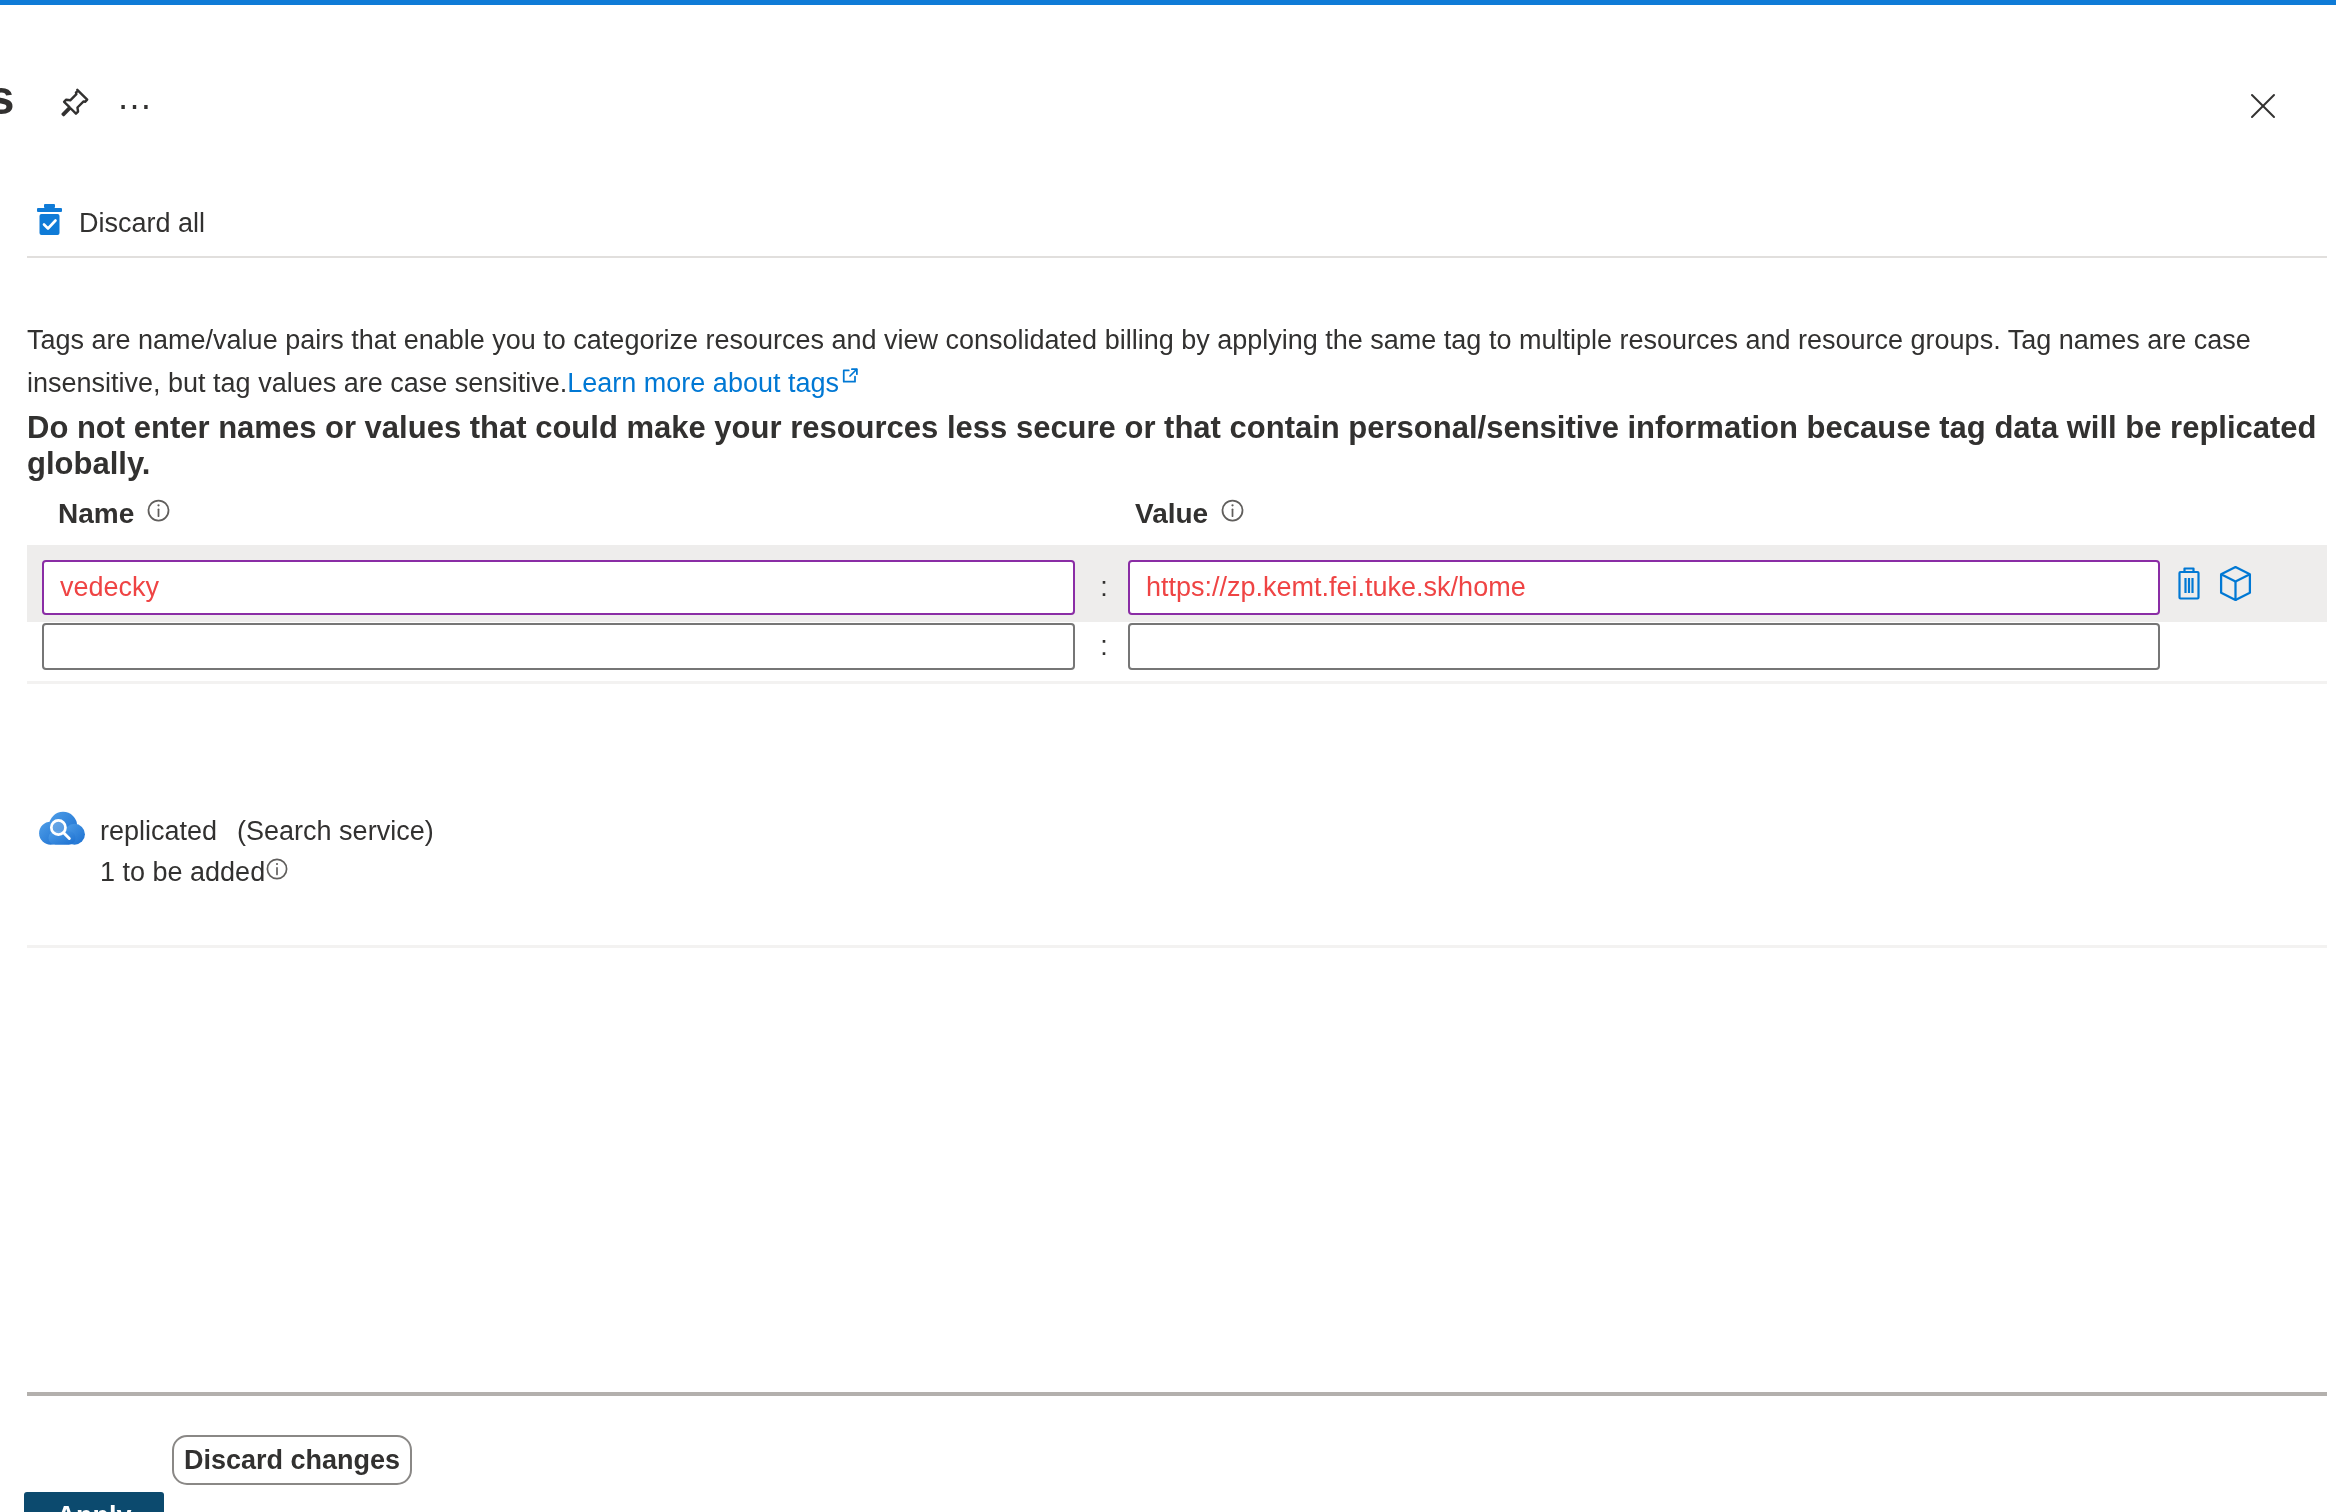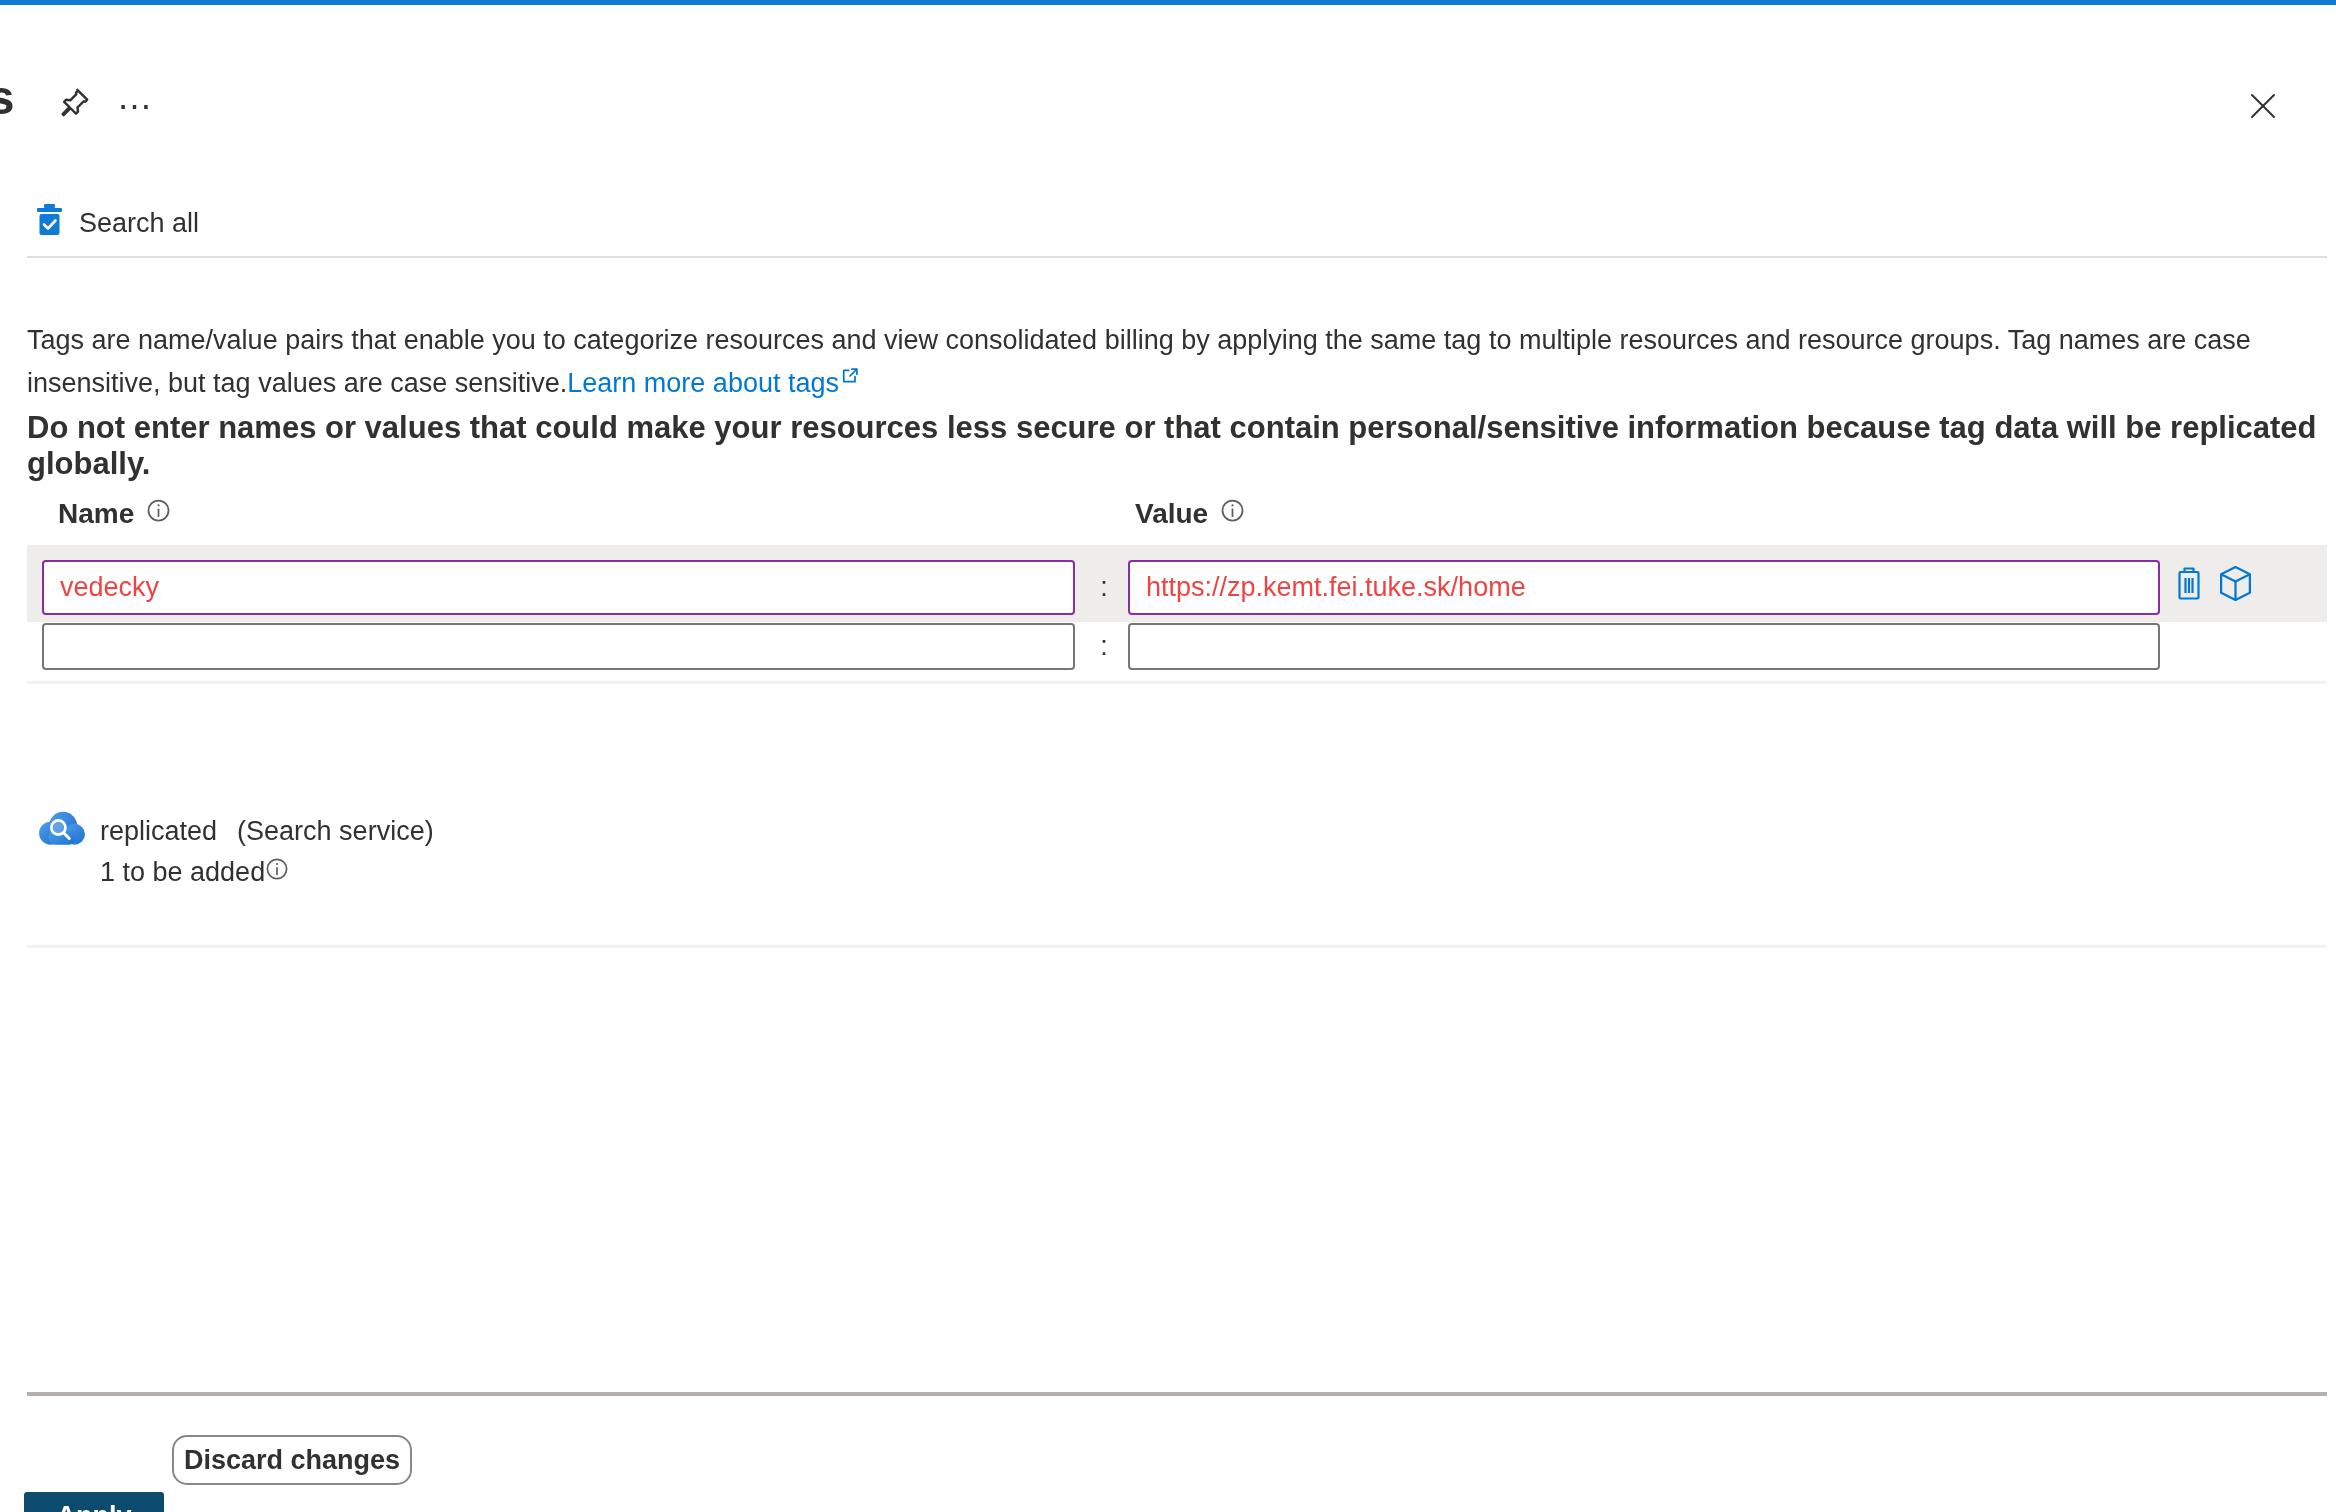--- a/index.html
+++ b/index.html
@@ -100,21 +100,21 @@
   <span>
     <svg width="27" height="31" viewBox="0 0 27 31">
       <g fill="#0f7bd7">
         <rect x="8" y="0" width="11" height="4" rx="1"></rect>
         <rect x="1" y="4" width="25" height="4" rx="1"></rect>
         <rect x="3.5" y="10" width="20" height="21" rx="2"></rect>
       </g>
       <path d="M8 20.5l4 4 7.5-8" fill="none" stroke="#ffffff" stroke-width="2.6" stroke-linecap="round" stroke-linejoin="round"></path>
     </svg>
   </span>
-  <span>Search all</span>
+  <span>Discard all</span>
 </button>
 
 <div class="abs divider div-1"></div>
 
 <div class="abs intro"><span>Tags are name/value pairs that enable you to categorize resources and view consolidated billing by applying the same tag to multiple resources and resource groups. Tag names are case insensitive, but tag values are case sensitive.</span><a>Learn more about tags</a><span class="ext-icon"><svg width="20" height="20" viewBox="0 0 16 16" fill="none" stroke="#0078d4" stroke-width="1.4" stroke-linecap="round" stroke-linejoin="round">
         <path d="M7 3.5H3v9h9V8.5"></path>
         <path d="M9.5 2.5H13.5V6.5"></path>
         <path d="M13.2 2.8L8 8"></path>
       </svg></span></div>
 

